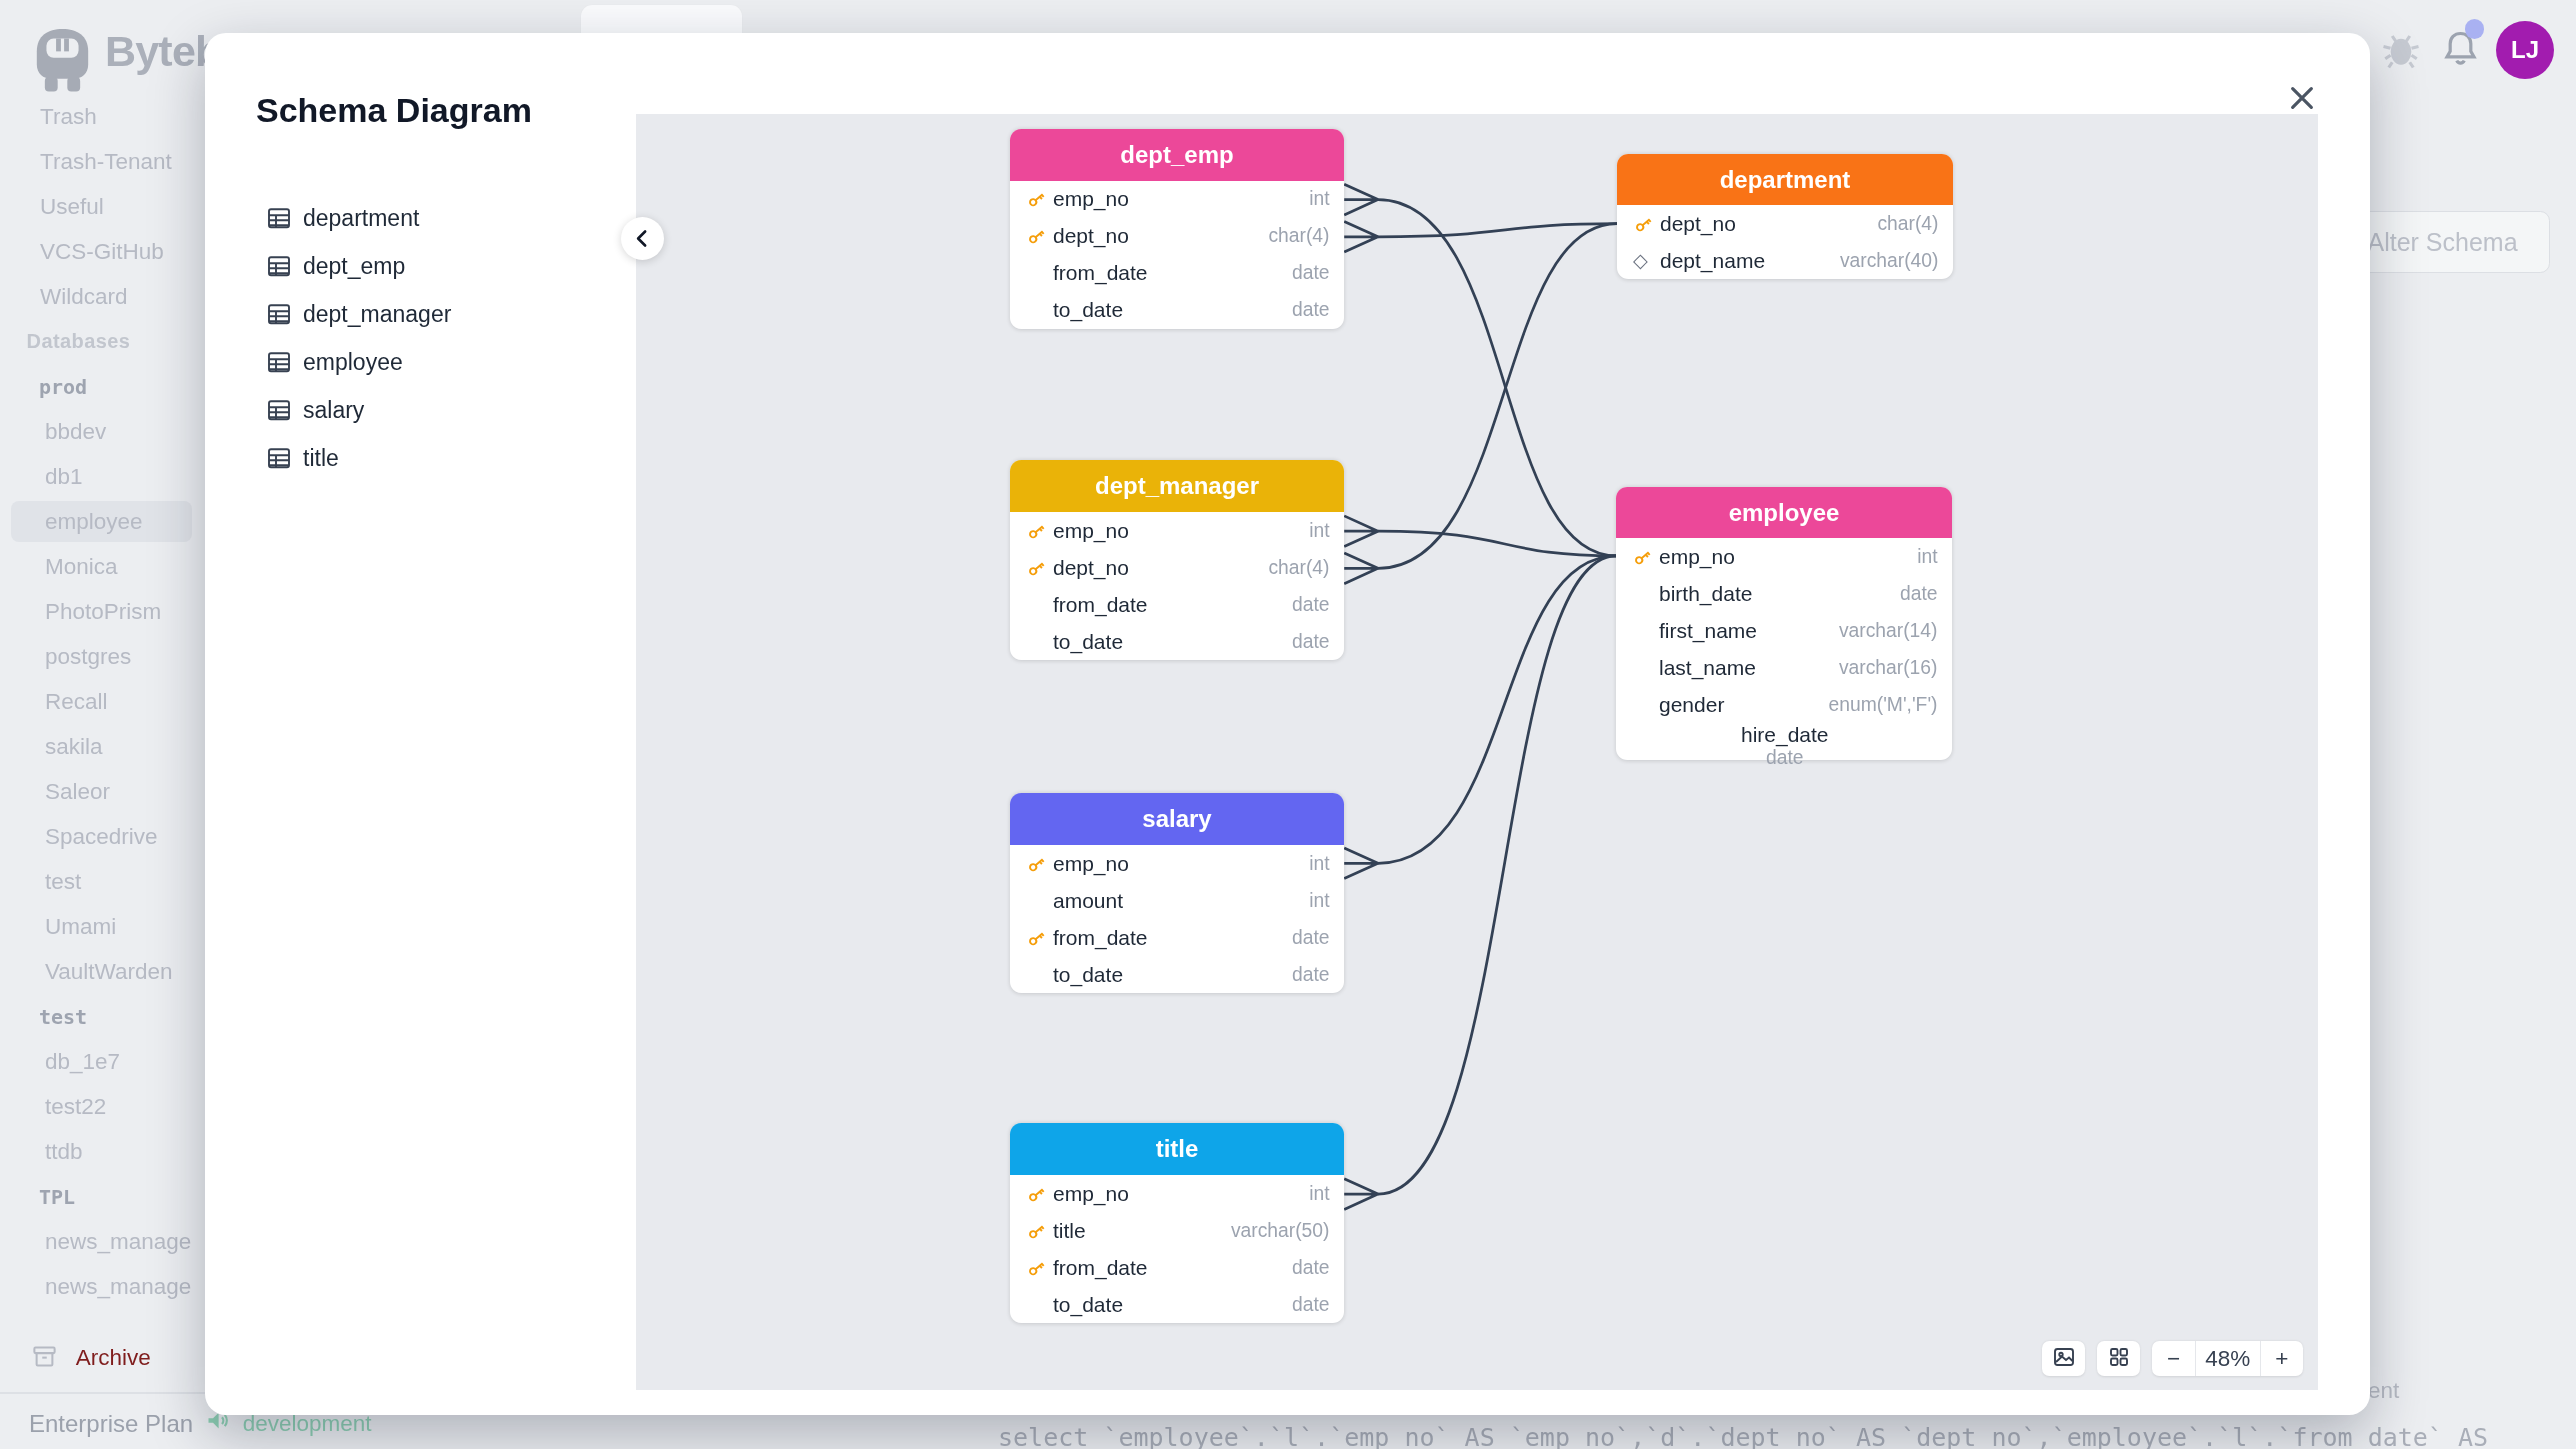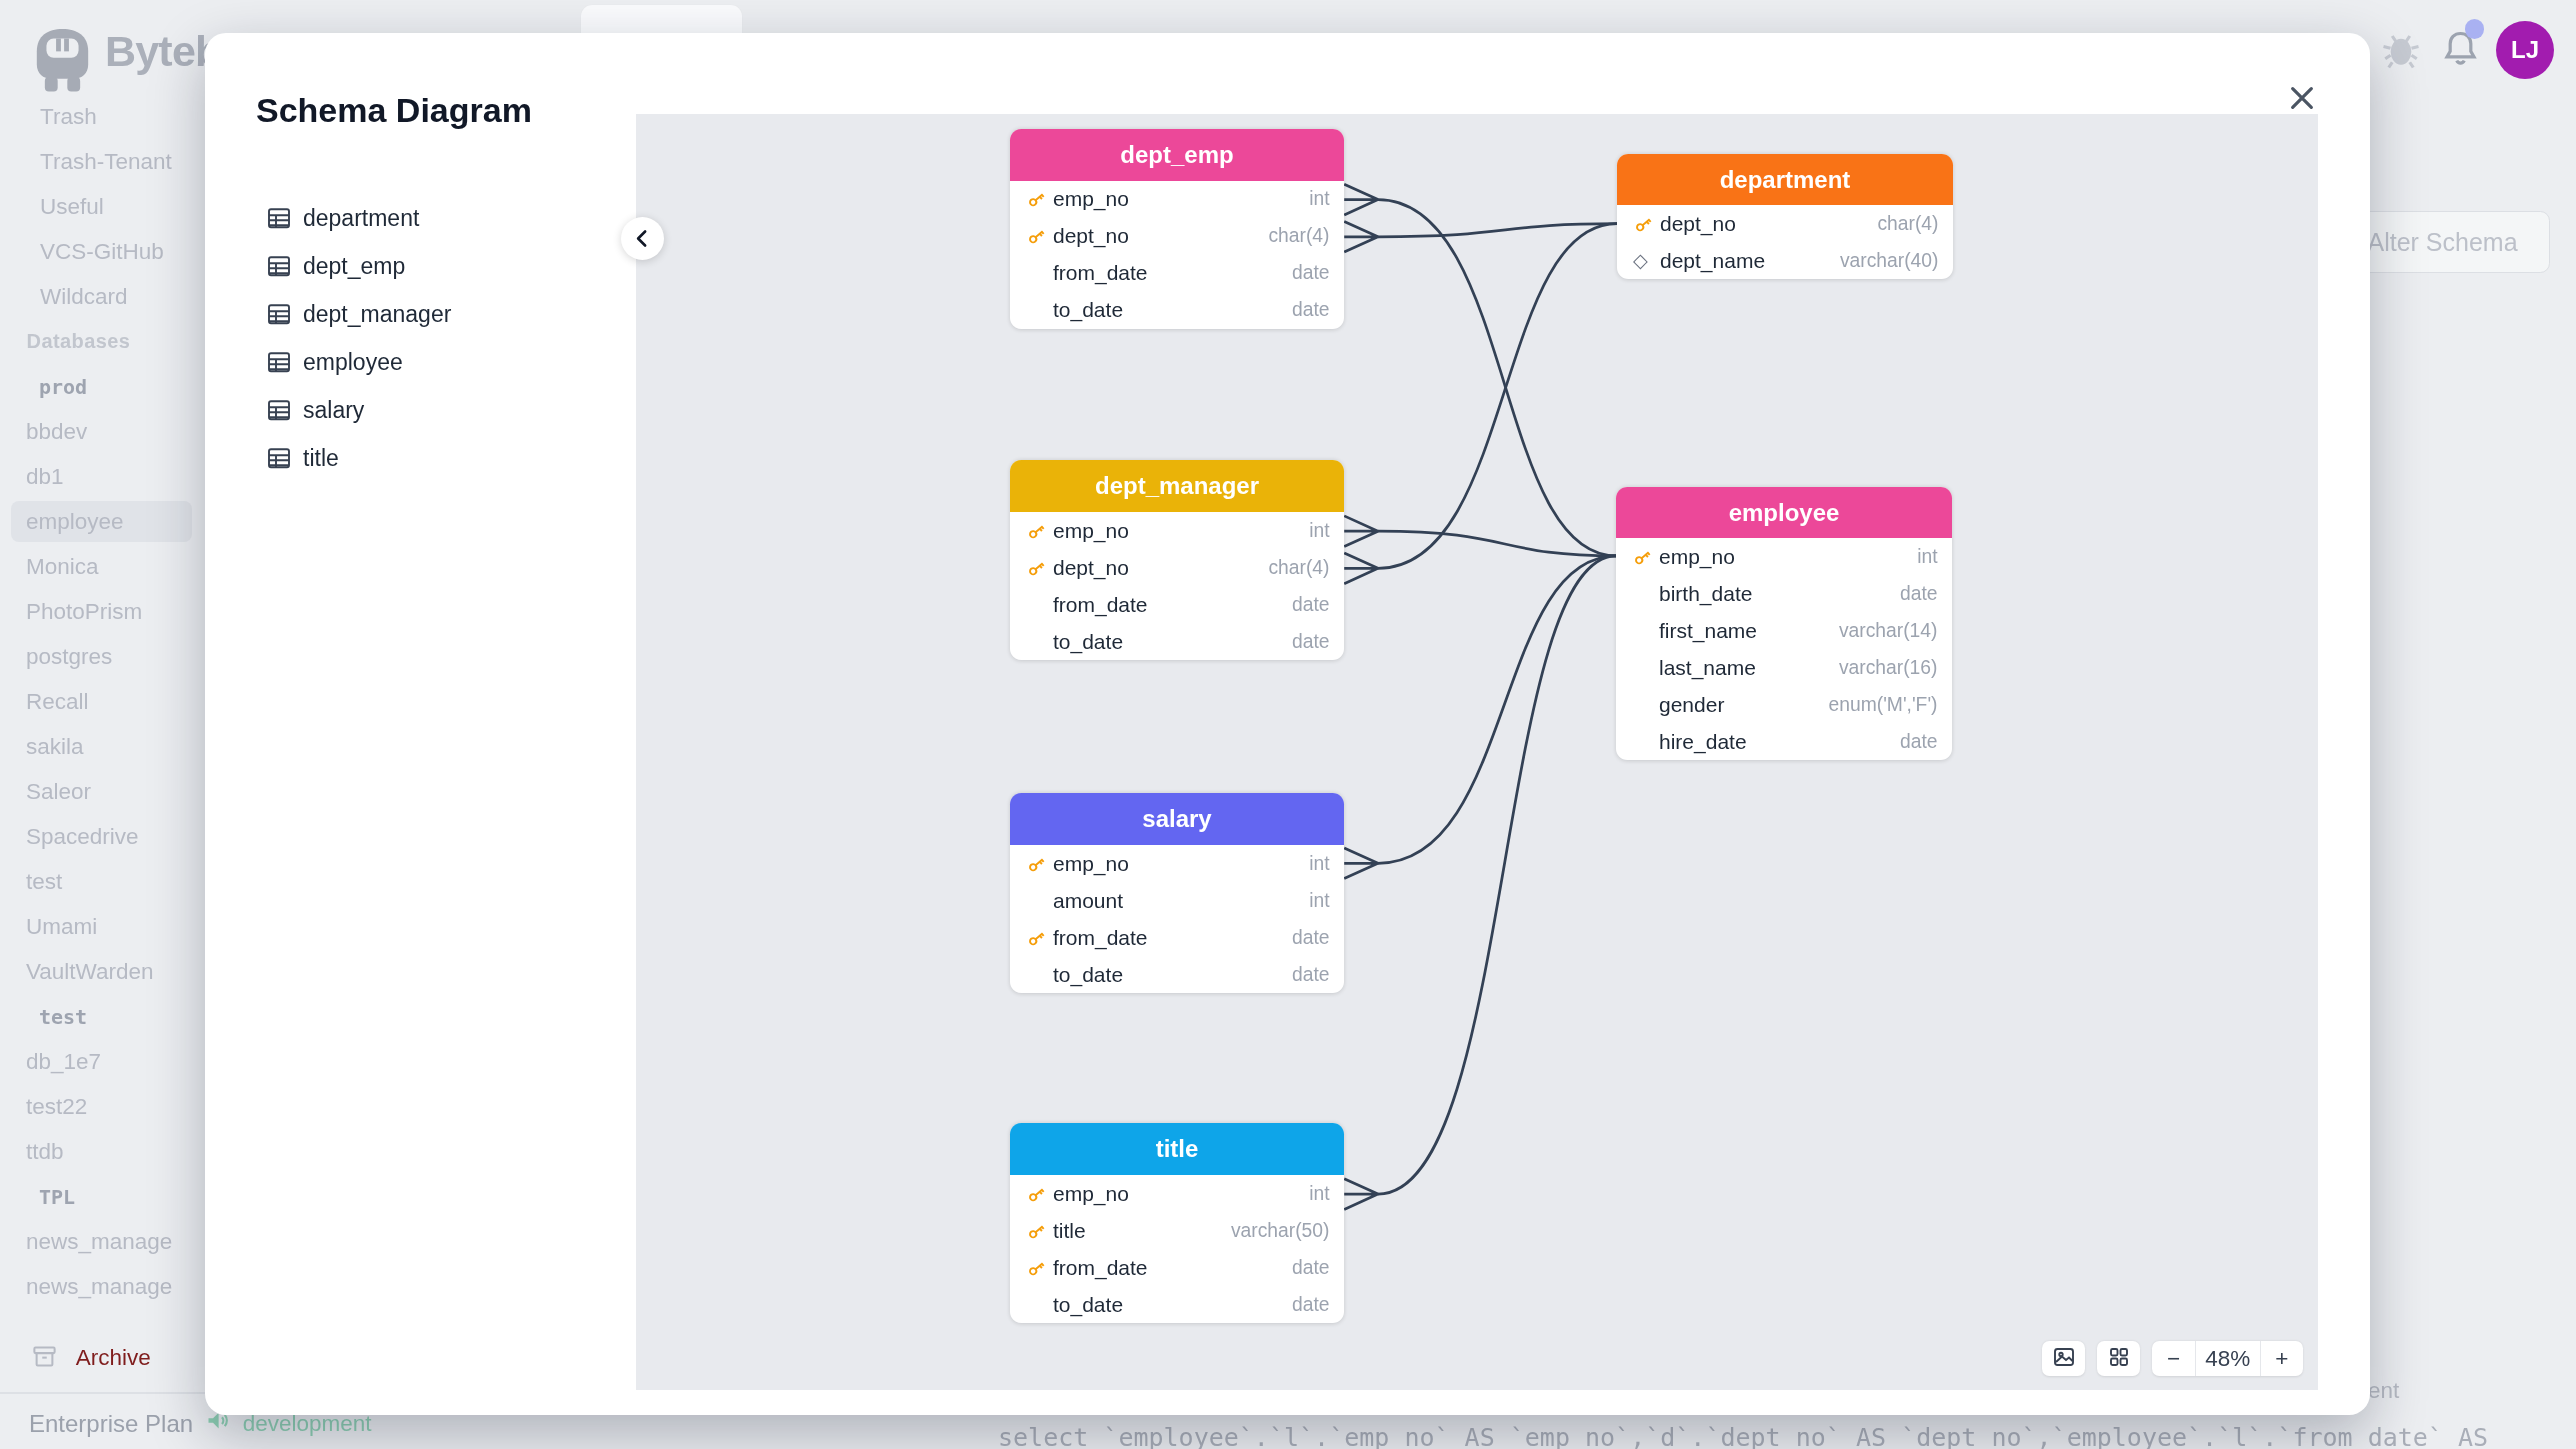--- a/index.html
+++ b/index.html
@@ -11,21 +11,21 @@
   }
   .abs{position:absolute;}
   
   #page-bg{position:absolute;inset:0;z-index:1;}
   .logo-text{font-size:43px;font-weight:bold;color:#ABB0BA;letter-spacing:-0.8px;}
   .pill{background:#FAFBFD;border-radius:11.3px;box-shadow:0 0.8px 1.6px rgba(0,0,0,.04);}
   .sb-row{height:45px;display:flex;align-items:center;font-size:22.5px;color:#B6BAC4;position:relative;}
   .sb-row.project{padding-left:40px;}
   .sb-row.section{padding-left:26.6px;font-size:20px;font-weight:600;color:#C2C6CE;letter-spacing:0.4px;}
   .sb-row.env{padding-left:39px;font-size:20px;font-weight:bold;color:#9EA4B0;font-family:"DejaVu Sans Mono",monospace;}
-  .sb-row.db{padding-left:26px;}
+  .sb-row.db{padding-left:45px;}
   .sb-row.selected::before{content:"";position:absolute;left:11.3px;top:1.6px;right:0;bottom:1.6px;background:#E0E3E8;border-radius:8px;}
   .sb-row span{position:relative;}
   .divider{background:#DDE0E5;height:1.6px;}
   .bottom-plan{font-size:24px;color:#9BA1AC;display:flex;align-items:center;gap:11.3px;}
   .dev-badge{font-size:22.5px;color:#8ED0B4;}
   .ghost-btn{border:1.6px solid #DCDFE4;border-radius:9.7px;color:#BCC0C9;font-size:25px;
     display:flex;align-items:center;justify-content:center;background:rgba(250,251,252,.6);}
   .sql-line{font-family:"DejaVu Sans Mono",monospace;font-size:25px;color:#A9AEB8;white-space:nowrap;}
   .frag{font-size:22.5px;color:#B6BAC3;}
   .avatar{border-radius:50%;background:#a21caf;display:flex;align-items:center;justify-content:center;
@@ -440,21 +440,21 @@
         <div class="frow" style="height: 37px;">
           <span class="fkey"></span>
           <span class="fname">last_name</span>
           <span class="ftype">varchar(16)</span>
         </div>
         <div class="frow" style="height: 37px;">
           <span class="fkey"></span>
           <span class="fname">gender</span>
           <span class="ftype">enum('M','F')</span>
         </div>
-        <div class="frow" style="height: 37px;">
+        <div class="frow" style="height: 37px; flex-direction: column;">
           <span class="fkey"></span>
           <span class="fname">hire_date</span>
           <span class="ftype">date</span>
         </div>
       </div>
       <div class="card" style="left: 374px; top: 679px; width: 334px;">
         <div class="card-header" style="height: 52px; background: rgb(99, 102, 241);">salary</div>
         <div class="frow" style="height: 37px;">
           <span class="fkey">
             <svg width="22" height="22" viewBox="0 0 24 24" fill="none" stroke="#F59E0B" stroke-width="2.1" style="transform:rotate(-40deg);">

